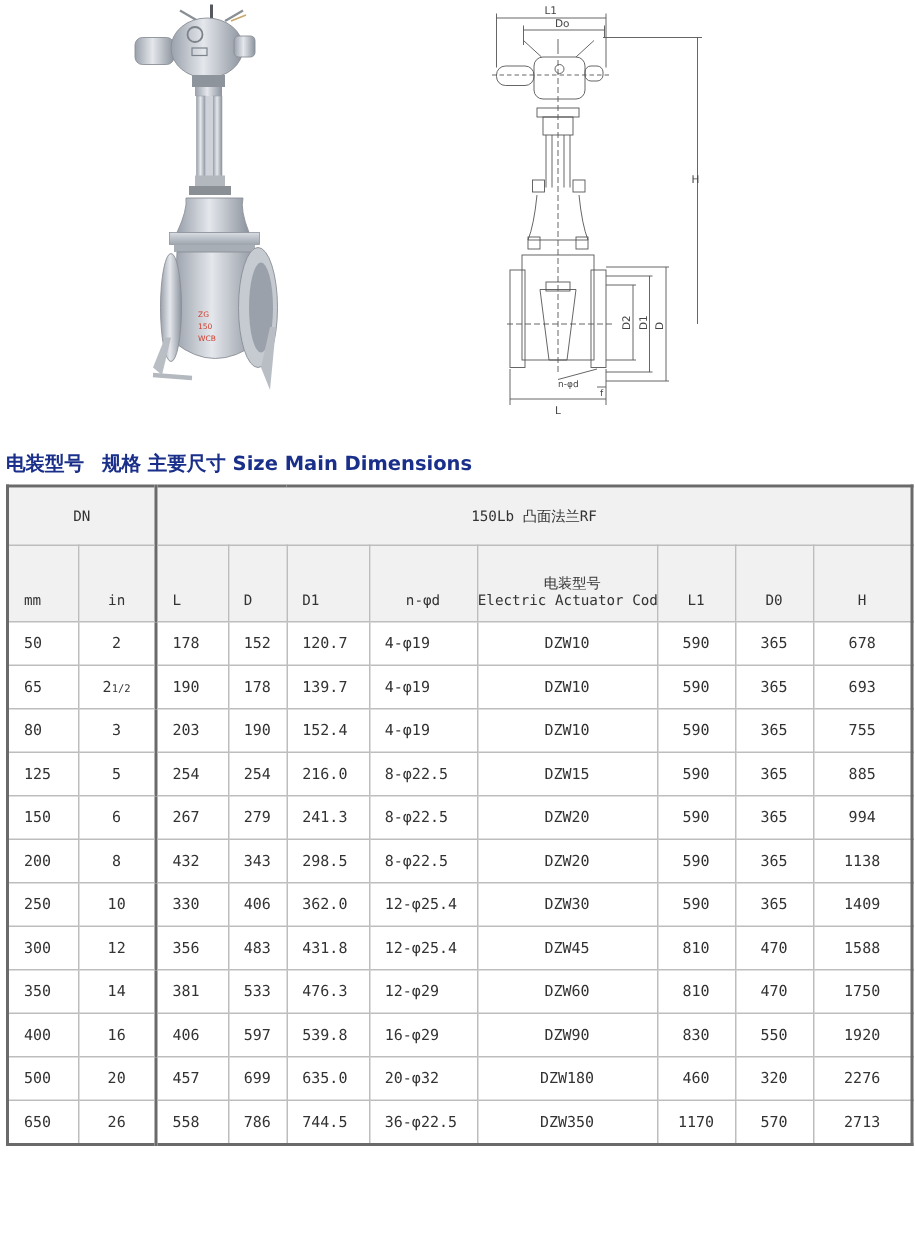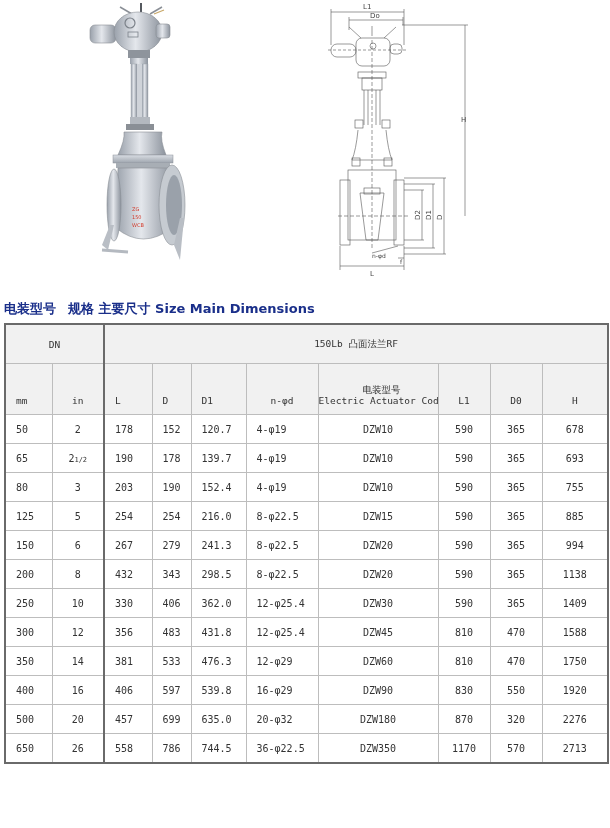--- a/index.html
+++ b/index.html
@@ -333,21 +333,21 @@
 
 
   <tr>
     <td>500</td>
     <td class="center">20</td>
     <td class="thick-left">457</td>
     <td>699</td>
     <td>635.0</td>
     <td>20-φ32</td>
     <td class="center">DZW180</td>
-    <td class="center">870</td>
+    <td class="center">460</td>
     <td class="center">320</td>
     <td class="center">2276</td>
   </tr>
 
 
   <tr>
     <td>650</td>
     <td class="center">26</td>
     <td class="thick-left">558</td>
     <td>786</td>

